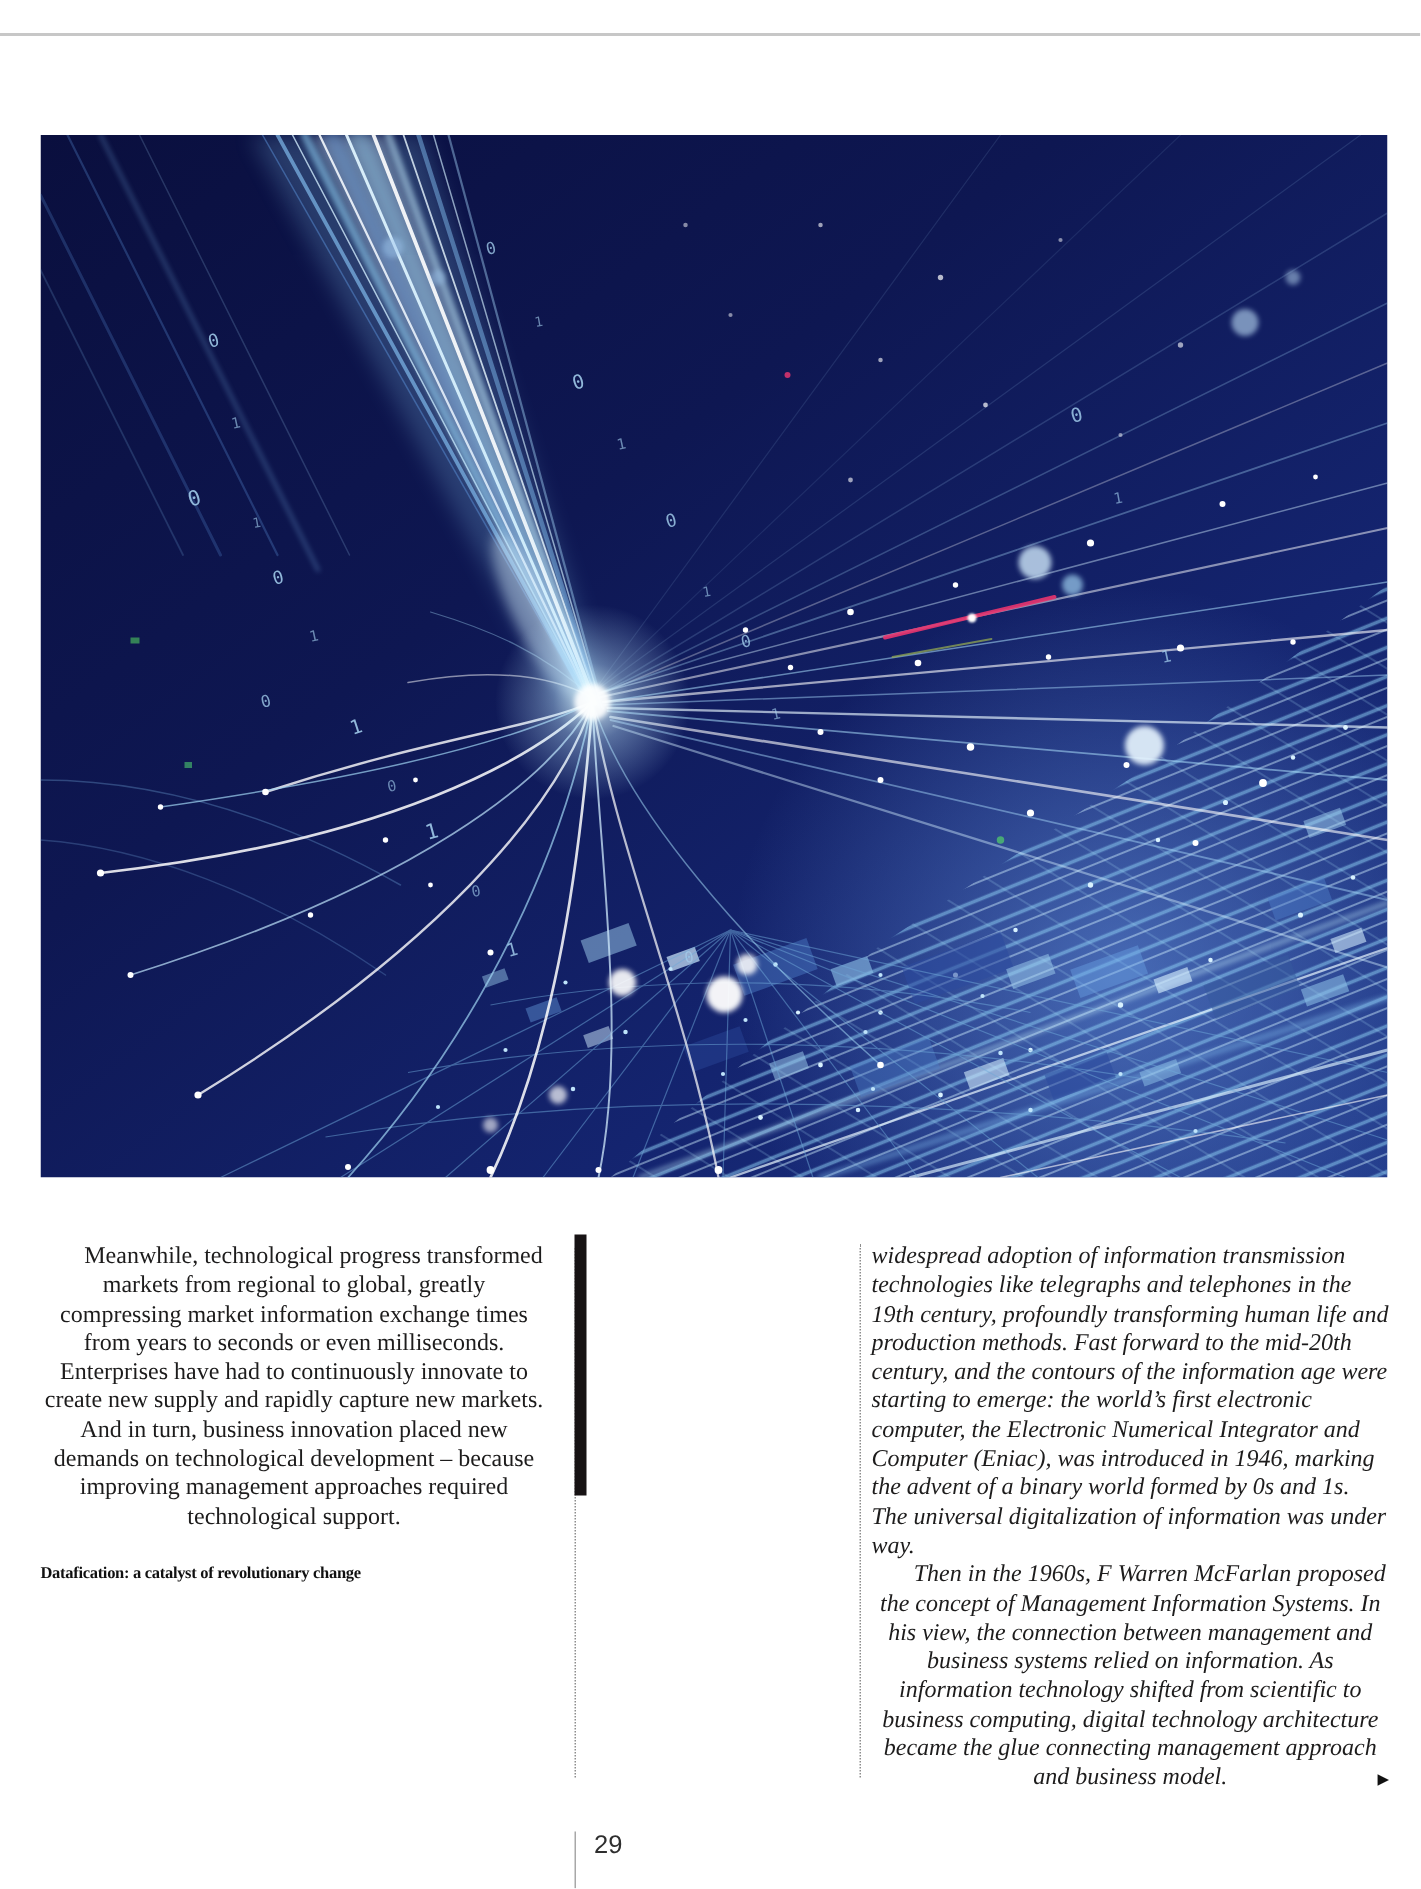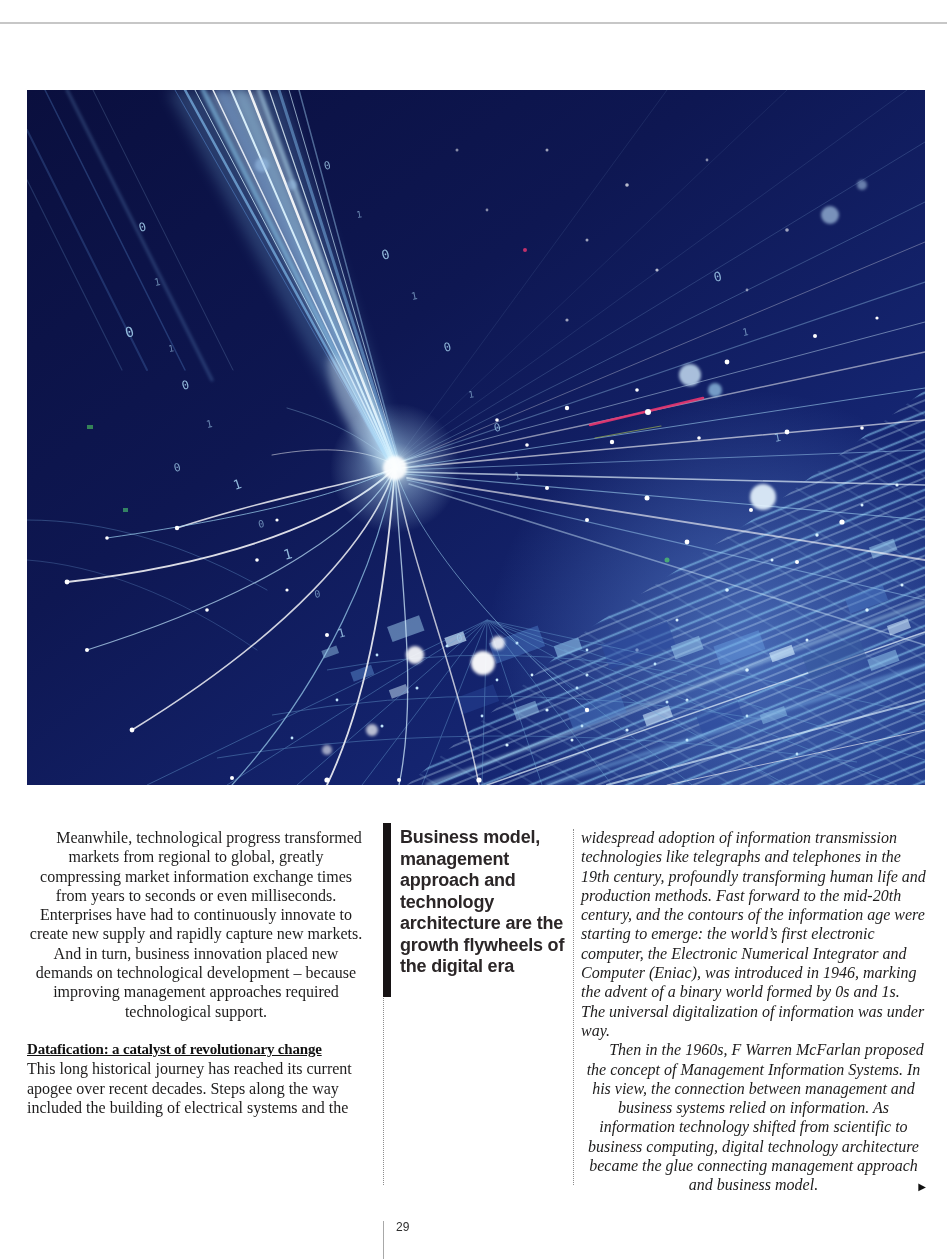--- a/index.html
+++ b/index.html
@@ -5,33 +5,33 @@
   html,body{margin:0;padding:0;background:#ffffff;}
   .page{position:relative;width:947px;height:1259px;background:#ffffff;overflow:hidden;
         font-family:"Liberation Serif",serif;}
   .top-rule{position:absolute;left:0;top:22px;width:947px;height:2px;background:#c7c7c7;}
   .hero{position:absolute;left:27px;top:90px;width:898px;height:695px;display:block;}
   .col{position:absolute;top:828px;font-size:16px;line-height:19.3px;color:#1d1c1c;}
   .col p{margin:0;}
   .col-left{left:27px;width:338px;}
   .col-right{left:581px;width:345px;height:366px;font-style:italic;}
   .indent{text-indent:26px;text-align:center;}
-  .heading{font-weight:bold;margin-top:19px !important;font-size:15px;letter-spacing:-0.2px;color:#111;text-decoration:underline;}
+  .heading{font-weight:bold;margin-top:19px !important;font-size:11px;letter-spacing:-0.2px;color:#111;}
   .sep{position:absolute;top:829px;height:356px;width:0;border-left:1px dotted #8d8d8d;}
   .sep-left{left:383px;}
   .sep-right{left:573px;}
   .quote-bar{position:absolute;left:383px;top:823px;width:8px;height:174px;background:#171314;}
   .quote{position:absolute;left:400px;top:827px;width:165px;
          font-family:"Liberation Sans",sans-serif;font-weight:bold;
          font-size:18px;line-height:21.5px;color:#2b2627;letter-spacing:-0.2px;}
   .end-marker{position:absolute;right:0;bottom:2px;font-size:10px;color:#111;
               font-family:"DejaVu Sans",sans-serif;line-height:10px;}
   .footer-line{position:absolute;left:383px;top:1221px;width:1px;height:38px;background:#a8a8a8;}
   .page-number{position:absolute;left:396px;top:1220px;font-family:"Liberation Sans",sans-serif;
-               font-size:12px;color:#2e2e2e;}
+               font-size:17px;color:#2e2e2e;}
   .digit{font-family:"DejaVu Sans Mono",monospace;}
 </style>
 </head>
 <body>
 
 <div class="page">
 
   <div class="top-rule"></div>
 
   <svg class="hero" viewBox="0 0 898 695" xmlns="http://www.w3.org/2000/svg">
@@ -332,28 +332,26 @@
     <g>
       <ellipse cx="330" cy="320" rx="60" ry="14" fill="#dff4ff" opacity="0.4" filter="url(#b5)" transform="rotate(64 330 320)"></ellipse>
       <circle cx="368" cy="378" r="65" fill="url(#glowC)" opacity="0.9"></circle>
       <circle cx="368" cy="378" r="12" fill="#ffffff" opacity="0.9" filter="url(#b2)"></circle>
     </g>
   </svg>
 
   <div class="col col-left">
     <p class="indent">Meanwhile, technological progress transformed markets from regional to global, greatly compressing market information exchange times from years to seconds or even milliseconds. Enterprises have had to continuously innovate to create new supply and rapidly capture new markets. And in turn, business innovation placed new demands on technological development – because improving management approaches required technological support.</p>
     <p class="heading">Datafication: a catalyst of revolutionary change</p>
-    <p>This long historical journey has reached its current apogee over recent decades. Steps along the way included the building of electrical systems and the</p>
   </div>
 
   <div class="sep sep-left"></div>
   <div class="sep sep-right"></div>
   <div class="quote-bar"></div>
 
-  <div class="quote">Business model, management approach and technology architecture are the growth flywheels of the digital era</div>
 
   <div class="col col-right">
     <p>widespread adoption of information transmission technologies like telegraphs and telephones in the 19th century, profoundly transforming human life and production methods. Fast forward to the mid-20th century, and the contours of the information age were starting to emerge: the world’s first electronic computer, the Electronic Numerical Integrator and Computer (Eniac), was introduced in 1946, marking the advent of a binary world formed by 0s and 1s. The universal digitalization of information was under way.</p>
     <p class="indent">Then in the 1960s, F Warren McFarlan proposed the concept of Management Information Systems. In his view, the connection between management and business systems relied on information. As information technology shifted from scientific to business computing, digital technology architecture became the glue connecting management approach and business model.</p>
     <span class="end-marker">▶</span>
   </div>
 
   <div class="footer-line"></div>
   <div class="page-number">29</div>
 

